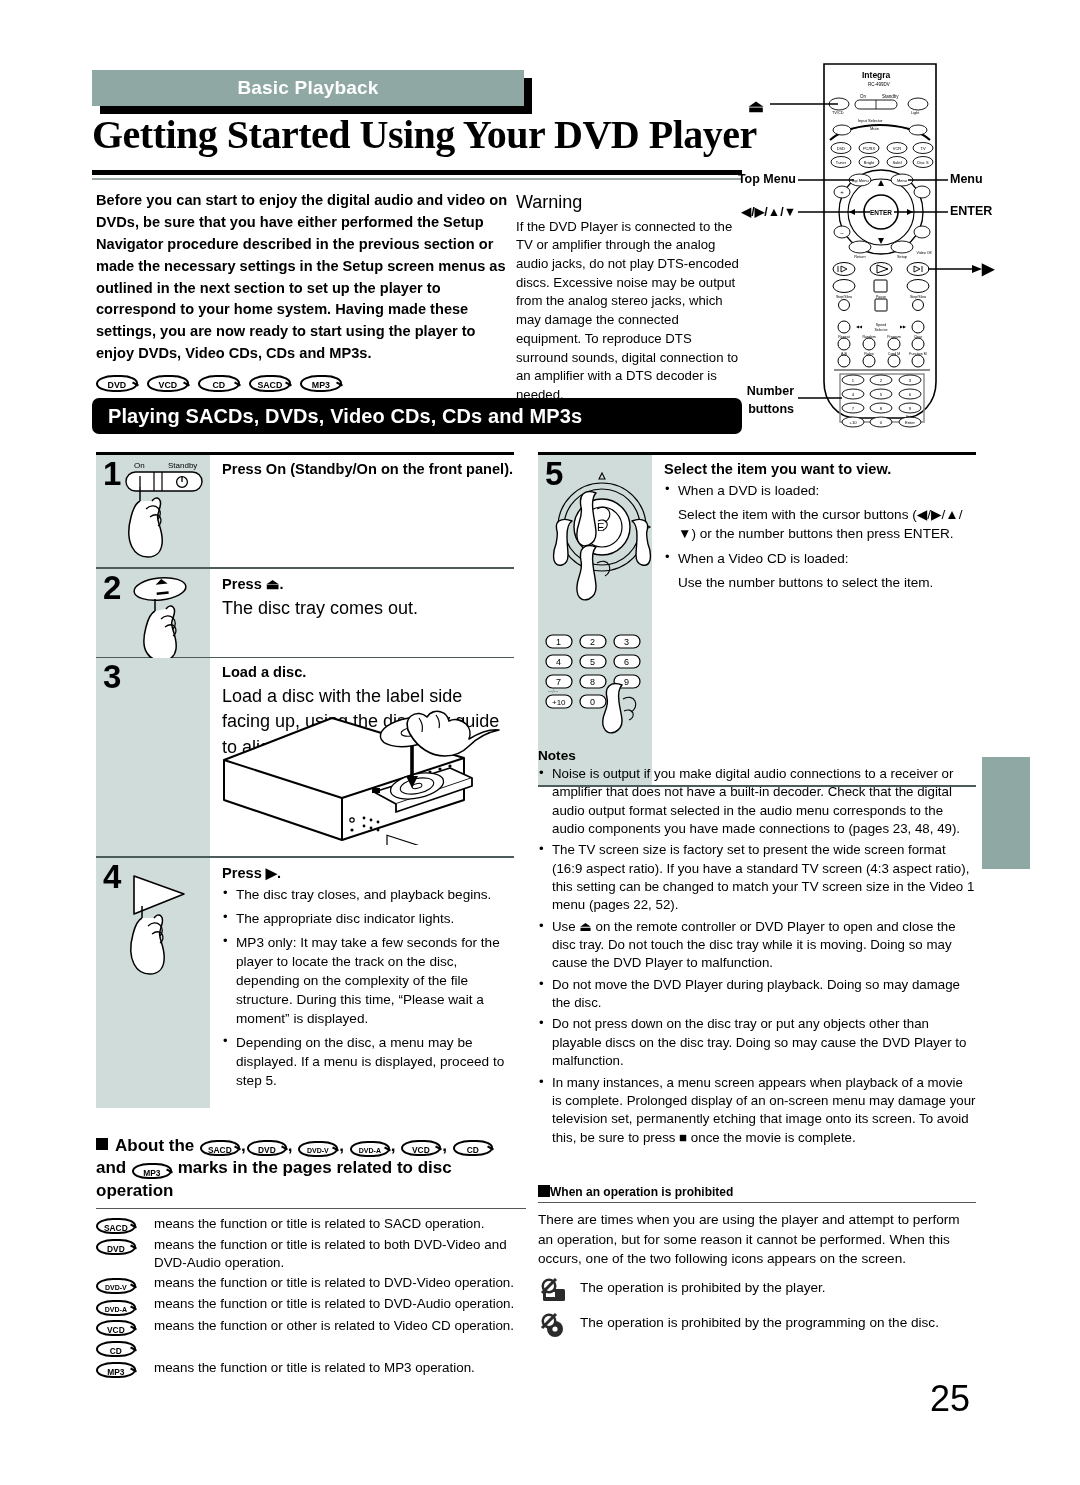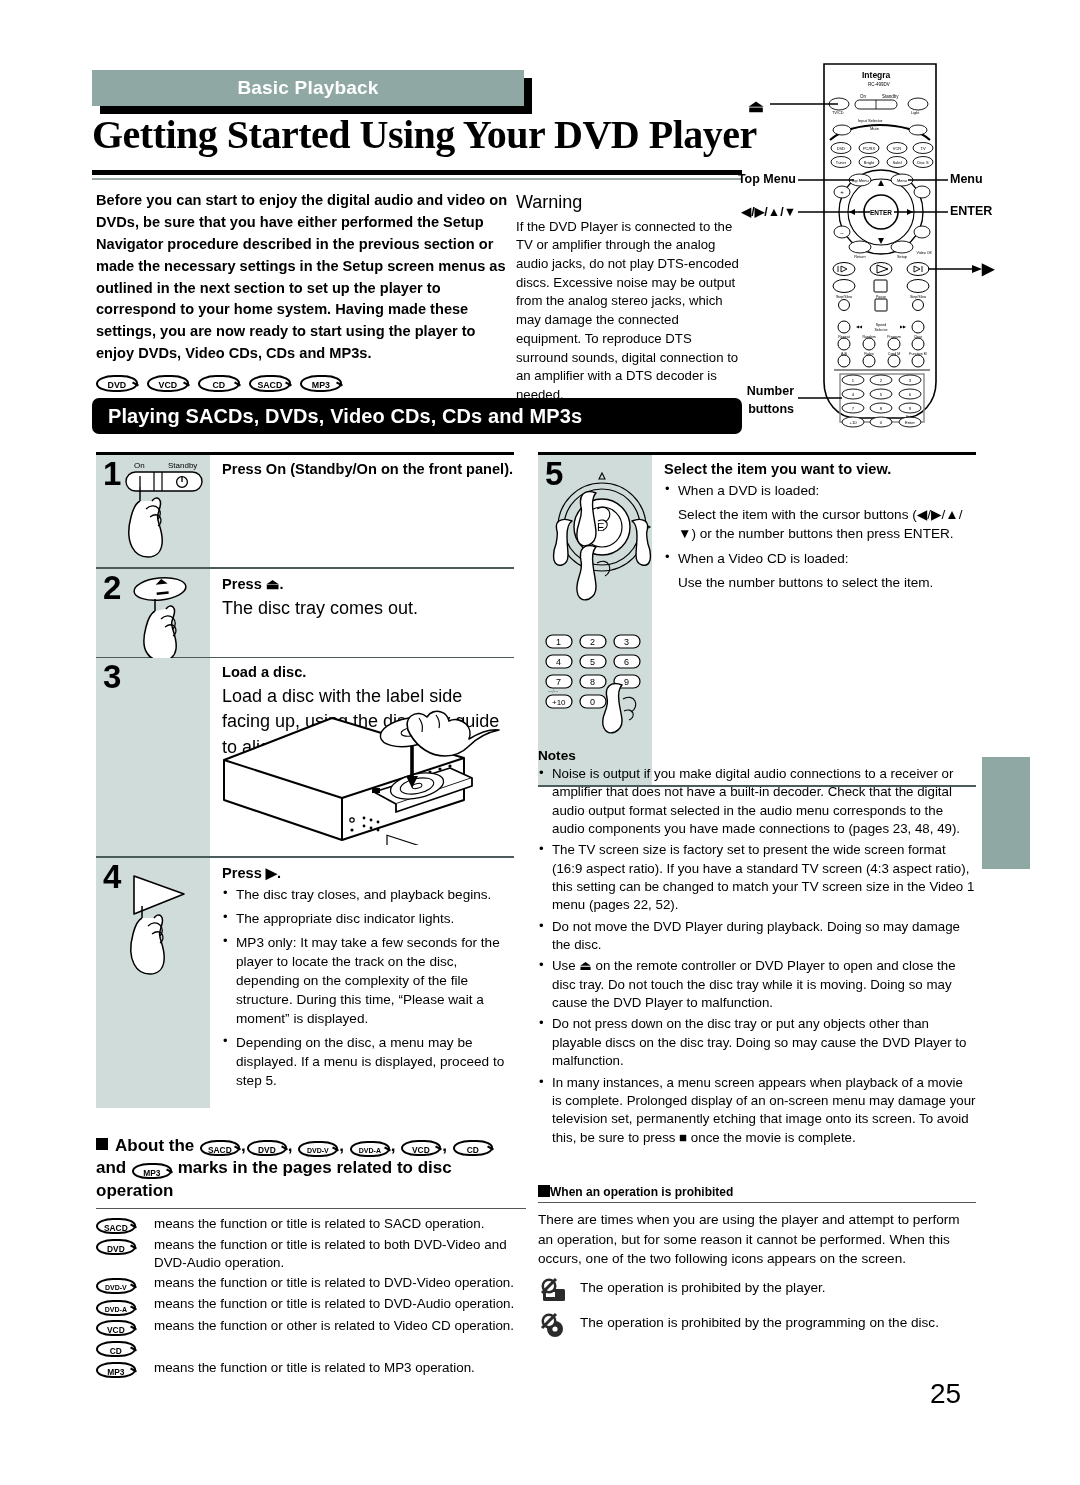--- a/index.html
+++ b/index.html
@@ -134,21 +134,21 @@
   }
   .about-title .sq { margin-right:7px; vertical-align:1px; }
   .about-title .disc { vertical-align:-2px; margin:0 1px; }
   .about-rule { height:1.4px; background:#555; margin:6px 0 6px 0; }
   .mark-row { display:flex; align-items:flex-start; margin-bottom:1px; }
   .mark-key { width:58px; flex:0 0 58px; padding-top:2px; }
   .mark-def { font-size:13.4px; line-height:1.38; }
 
   
   .edge-tab { position:absolute; left:982px; top:757px; width:48px; height:112px; background:#90a8a4; }
-  .pageno { position:absolute; left:930px; top:1378px; font-size:28px; }
+  .pageno { position:absolute; left:930px; top:1378px; font-size:36px; }
 
   
   .ill { position:absolute; }
 </style>
 </head>
 <body>
 
 <div class="page">
 
   <div class="hdr-wrap">
@@ -392,22 +392,22 @@
       <div style="flex:1;"></div>
     </div>
     <div class="step-thinline"></div>
   </div>
 
   <div class="notes">
     <h4>Notes</h4>
     <ul>
       <li>Noise is output if you make digital audio connections to a receiver or amplifier that does not have a built-in decoder. Check that the digital audio output format selected in the audio menu corresponds to the audio components you have made connections to (pages 23, 48, 49).</li>
       <li>The TV screen size is factory set to present the wide screen format (16:9 aspect ratio). If you have a standard TV screen (4:3 aspect ratio), this setting can be changed to match your TV screen size in the Video 1 menu (pages 22, 52).</li>
+      <li>Use ⏏ on the remote controller or DVD Player to open and close the disc tray. Do not touch the disc tray while it is moving. Doing so may cause the DVD Player to malfunction.</li>
       <li>Do not move the DVD Player during playback. Doing so may damage the disc.</li>
-      <li>Use ⏏ on the remote controller or DVD Player to open and close the disc tray. Do not touch the disc tray while it is moving. Doing so may cause the DVD Player to malfunction.</li>
       <li>Do not press down on the disc tray or put any objects other than playable discs on the disc tray. Doing so may cause the DVD Player to malfunction.</li>
       <li>In many instances, a menu screen appears when playback of a movie is complete. Prolonged display of an on-screen menu may damage your television set, permanently etching that image onto its screen. To avoid this, be sure to press ■ once the movie is complete.</li>
     </ul>
   </div>
 
   <div class="about">
     <div class="about-title">
       <span class="sq"></span><span>About the</span>
       <span class="disc disc-sm"><span>SACD</span></span>,<span class="disc disc-sm"><span>DVD</span></span>,
       <span class="disc disc-sm"><span style="font-size:7px">DVD-V</span></span>,

